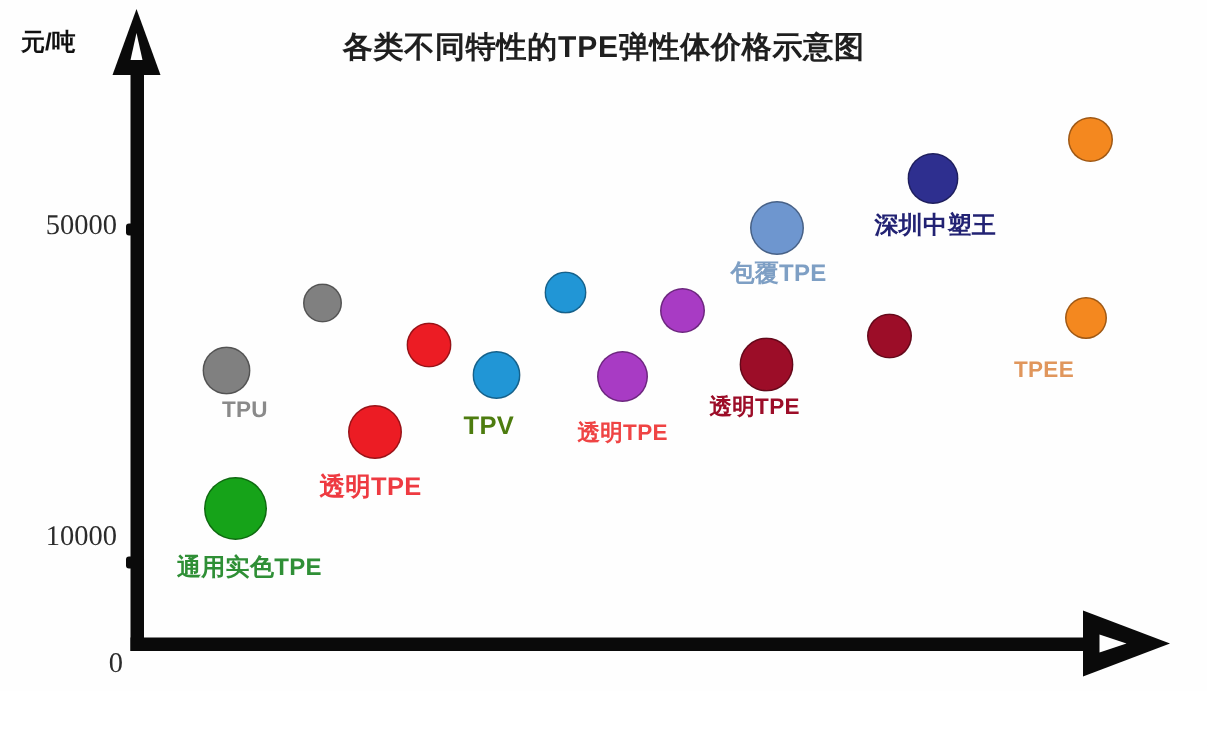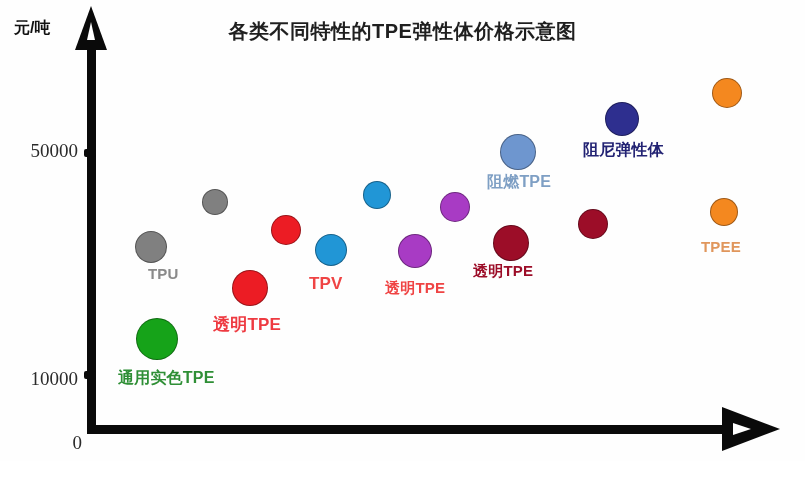--- a/index.html
+++ b/index.html
@@ -147,21 +147,21 @@
   <div class="axis-line-v"></div>
   <div class="axis-line-h"></div>
   <div class="arrow-up"></div>
   <div class="arrow-up-notch"></div>
   <div class="arrow-right"></div>
   <div class="arrow-right-notch"></div>
 
   <div id="ticks-layer">
       <div class="tick-label" style="right: 723px; top: 432px;">0</div>
       <div class="tick" style="left: 84px; top: 370.571px;"></div>
-      <div class="tick-label" style="right: 727px; top: 368px;">10000</div>
+      <div class="tick-label" style="right: 727px; top: 347px;">10000</div>
       <div class="tick" style="left: 84px; top: 148.857px;"></div>
       <div class="tick-label" style="right: 727px; top: 139.857px;">50000</div>
     </div>
   <div id="points-layer">
       <div class="dot" title="TPU" style="left: 135px; top: 231px; width: 32px; height: 32px; background: rgb(128, 128, 128); border: 1px solid rgba(0, 0, 0, 0.35);"></div>
       <div class="dot" title="TPU" style="left: 202px; top: 189px; width: 26px; height: 26px; background: rgb(128, 128, 128); border: 1px solid rgba(0, 0, 0, 0.35);"></div>
       <div class="dot" title="通用实色TPE" style="left: 136px; top: 318px; width: 42px; height: 42px; background: rgb(22, 163, 25); border: 1px solid rgba(0, 0, 0, 0.35);"></div>
       <div class="dot" title="包覆TPE" style="left: 232px; top: 270px; width: 36px; height: 36px; background: rgb(236, 28, 36); border: 1px solid rgba(0, 0, 0, 0.35);"></div>
       <div class="dot" title="包覆TPE" style="left: 271px; top: 215px; width: 30px; height: 30px; background: rgb(236, 28, 36); border: 1px solid rgba(0, 0, 0, 0.35);"></div>
       <div class="dot" title="TPV" style="left: 315px; top: 234px; width: 32px; height: 32px; background: rgb(33, 150, 214); border: 1px solid rgba(0, 0, 0, 0.35);"></div>
@@ -172,22 +172,22 @@
       <div class="dot" title="功能性TPE" style="left: 493px; top: 225px; width: 36px; height: 36px; background: rgb(156, 13, 40); border: 1px solid rgba(0, 0, 0, 0.35);"></div>
       <div class="dot" title="功能性TPE" style="left: 578px; top: 209px; width: 30px; height: 30px; background: rgb(156, 13, 40); border: 1px solid rgba(0, 0, 0, 0.35);"></div>
       <div class="dot" title="阻尼弹性体" style="left: 605px; top: 102px; width: 34px; height: 34px; background: rgb(46, 47, 143); border: 1px solid rgba(0, 0, 0, 0.35);"></div>
       <div class="dot" title="TPEE" style="left: 712px; top: 78px; width: 30px; height: 30px; background: rgb(244, 136, 31); border: 1px solid rgba(0, 0, 0, 0.35);"></div>
       <div class="dot" title="TPEE" style="left: 710px; top: 198px; width: 28px; height: 28px; background: rgb(244, 136, 31); border: 1px solid rgba(0, 0, 0, 0.35);"></div>
     </div>
   <div id="labels-layer">
       <div class="series-label" style="left: 128px; top: 265px; color: rgb(138, 138, 138); margin-left: 20px;">TPU</div>
       <div class="series-label" style="left: 118px; top: 368px; color: rgb(47, 143, 54); font-size: 16px;">通用实色TPE</div>
       <div class="series-label" style="left: 213px; top: 313px; color: rgb(238, 58, 65); font-size: 17px;">透明TPE</div>
-      <div class="series-label" style="left: 309px; top: 274px; color: #ef4444; font-size: 17px;">TPV</div>
+      <div class="series-label" style="left: 309px; top: 274px; color: #4d7c0f; font-size: 17px;">TPV</div>
       <div class="series-label" style="left: 385px; top: 279px; color: #ef4444; font-size: 15px;">透明TPE</div>
-      <div class="series-label" style="left: 487px; top: 172px; color: rgb(126, 159, 196); font-size: 16px;">阻燃TPE</div>
+      <div class="series-label" style="left: 487px; top: 172px; color: rgb(126, 159, 196); font-size: 16px;">包覆TPE</div>
       <div class="series-label" style="left: 473px; top: 262px; color: rgb(156, 13, 40); font-size: 15px;">透明TPE</div>
-      <div class="series-label" style="left: 583px; top: 140px; color: rgb(34, 34, 115); font-size: 16px;">阻尼弹性体</div>
-      <div class="series-label" style="left: 701px; top: 238px; color: rgb(224, 150, 92); font-size: 15px; text-align: right;">TPEE</div>
+      <div class="series-label" style="left: 583px; top: 140px; color: rgb(34, 34, 115); font-size: 16px;">深圳中塑王</div>
+      <div class="series-label" style="left: 676px; top: 238px; color: rgb(224, 150, 92); font-size: 15px; text-align: right;">TPEE</div>
     </div>
 
 
 </div>
 
 </body></html>

